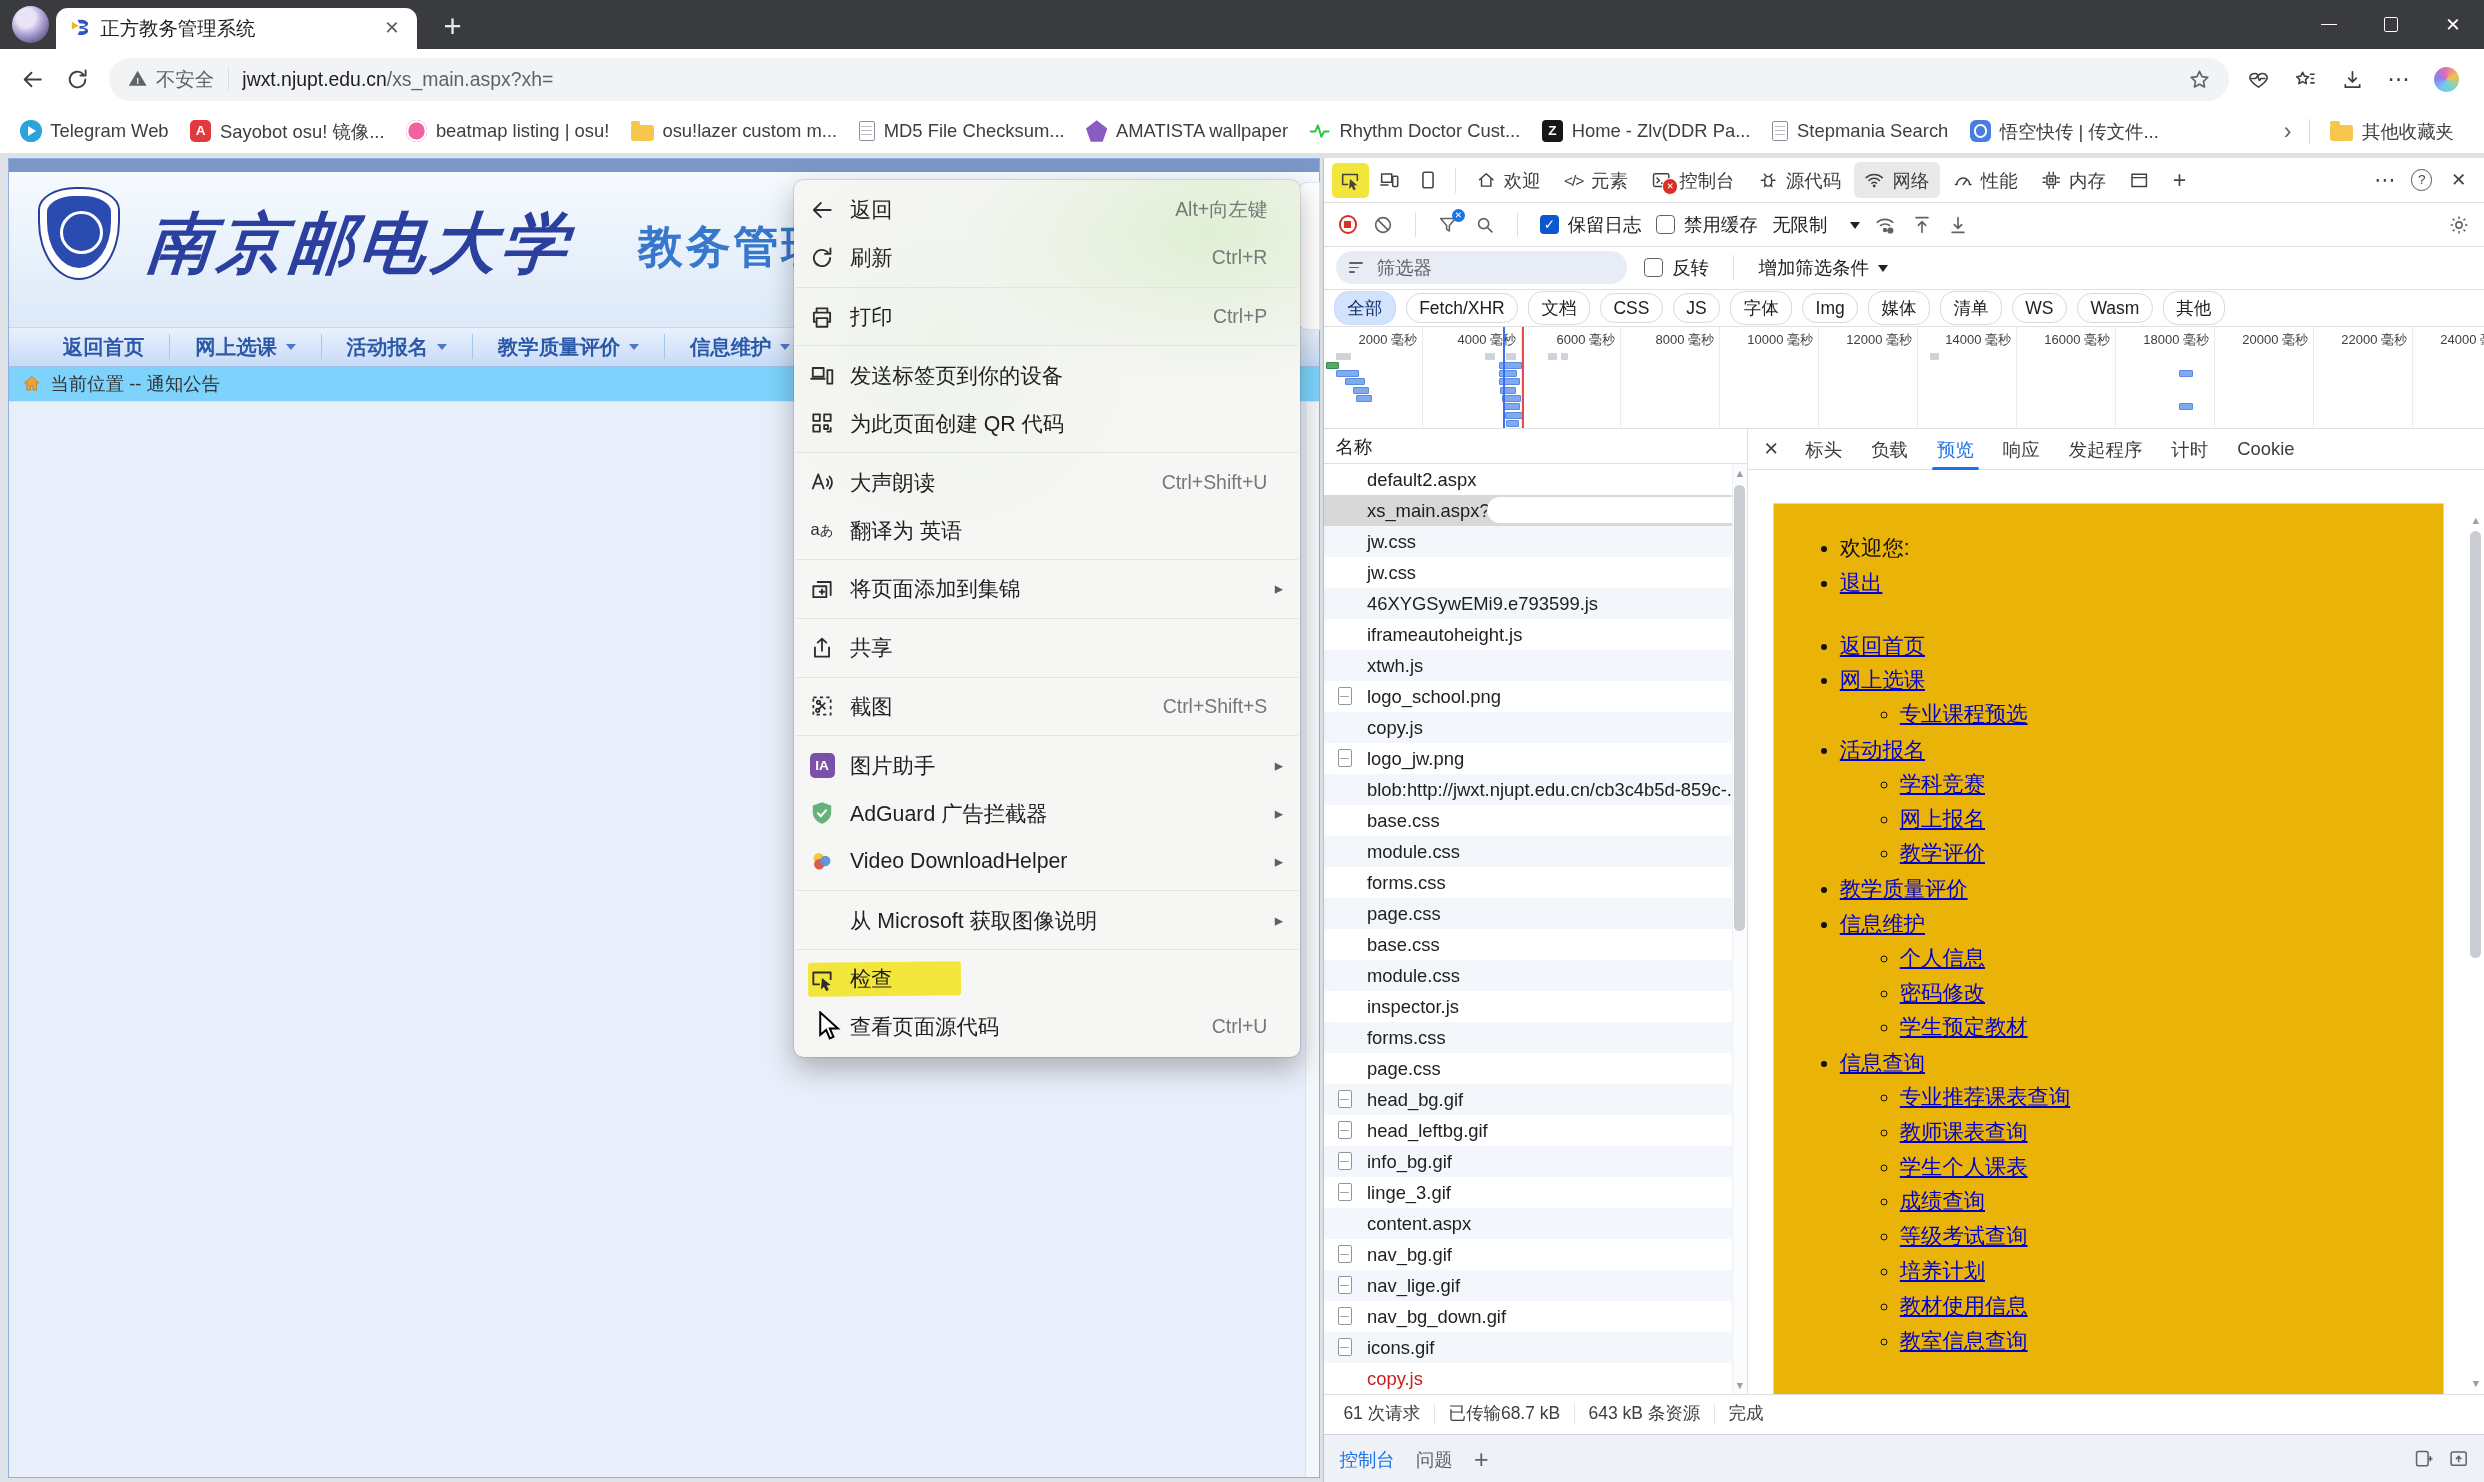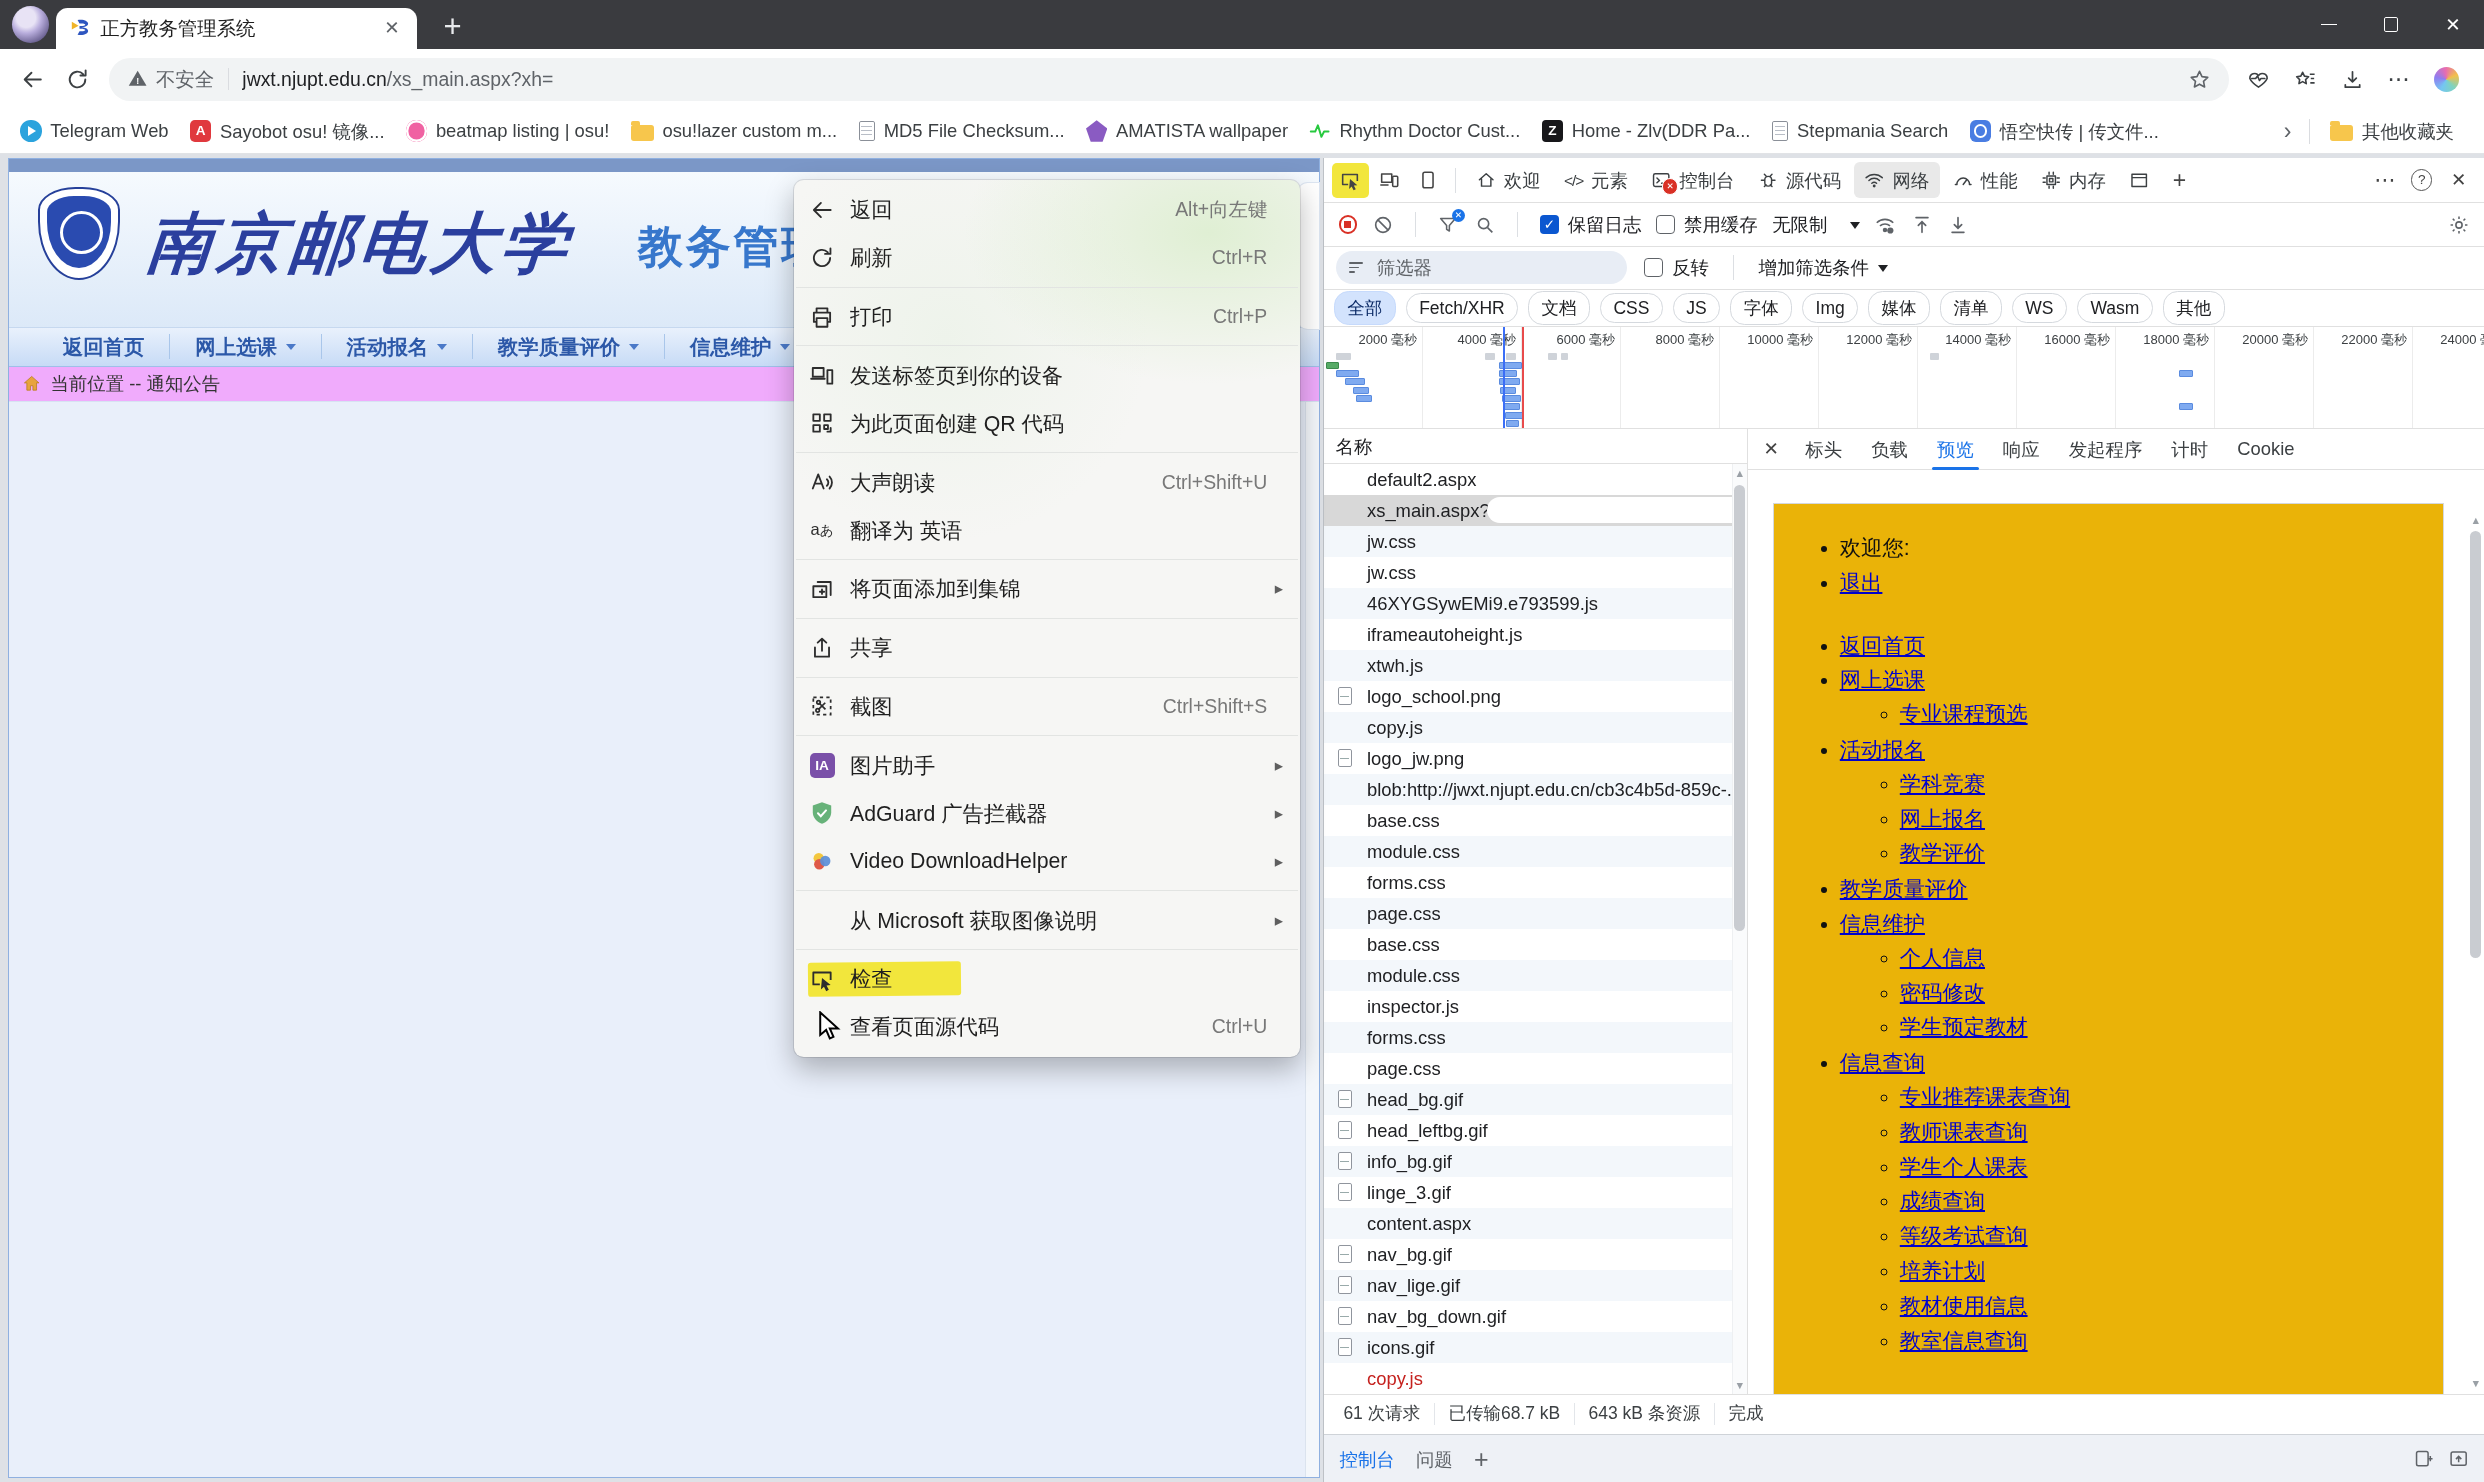--- a/index.html
+++ b/index.html
@@ -77,21 +77,21 @@
     border:3.9px solid #fff;border-radius:50%;}
   .calli{position:absolute;left:138px;top:27px;font-family:"DejaVu Serif","Liberation Serif",serif;font-style:italic;
     font-weight:bold;font-size:66px;color:#2b3f9e;letter-spacing:4.9px;transform:skewX(-5deg);white-space:nowrap;}
   .systitle{position:absolute;left:629px;top:45px;font-size:45px;font-weight:bold;color:#3777cc;letter-spacing:2.9px;white-space:nowrap;}
   .side-box{position:absolute;right:0;top:11.6px;width:21.3px;height:146px;background:#fff;border-radius:9.7px 0 0 9.7px;box-shadow:0 0 0 1px #dde6f2;}
   .page-nav{height:39px;background:linear-gradient(#e9f1fc,#c7dbf6);border-bottom:1px solid #9fc0e8;
     display:flex;align-items:center;padding-left:29px;}
   .nav-item{display:flex;align-items:center;gap:8.7px;padding:0 25px;height:25px;border-right:1px solid #a9c6ea;
     color:#2c58a8;font-weight:bold;font-size:20.4px;white-space:nowrap;}
   .dd{width:0;height:0;border:5.8px solid transparent;border-top:6.8px solid #4b79c8;margin-top:6.8px;}
-  .breadcrumb{height:35px;background:#f0abfc;border-bottom:1px solid #d7e3f2;display:flex;align-items:center;
+  .breadcrumb{height:35px;background:#7dd3fc;border-bottom:1px solid #d7e3f2;display:flex;align-items:center;
     gap:8.7px;padding-left:13.6px;font-size:18.4px;color:#333;}
   .page-content{position:relative;height:1075px;background:#e9effa;}
   .page-sb{position:absolute;right:0;top:0;bottom:0;width:13.6px;background:#f4f7fb;border-left:1px solid #dbe3ee;}
 
   
   .ctxmenu{position:absolute;left:794px;top:180px;width:506px;z-index:50;padding:5.8px 0;border-radius:9.7px;
     background:radial-gradient(408px 252px at 82% 6%,rgba(205,233,185,.55),rgba(205,233,185,0) 60%),
                radial-gradient(291px 291px at 30% 18%,rgba(223,238,218,.35),rgba(223,238,218,0) 70%),#f6f6f4;
     box-shadow:0 11.6px 29px rgba(0,0,0,.28),0 0 0 1px rgba(0,0,0,.10);}
   .mi{position:relative;height:48px;display:grid;grid-template-columns:56px 1fr auto 23px;align-items:center;

